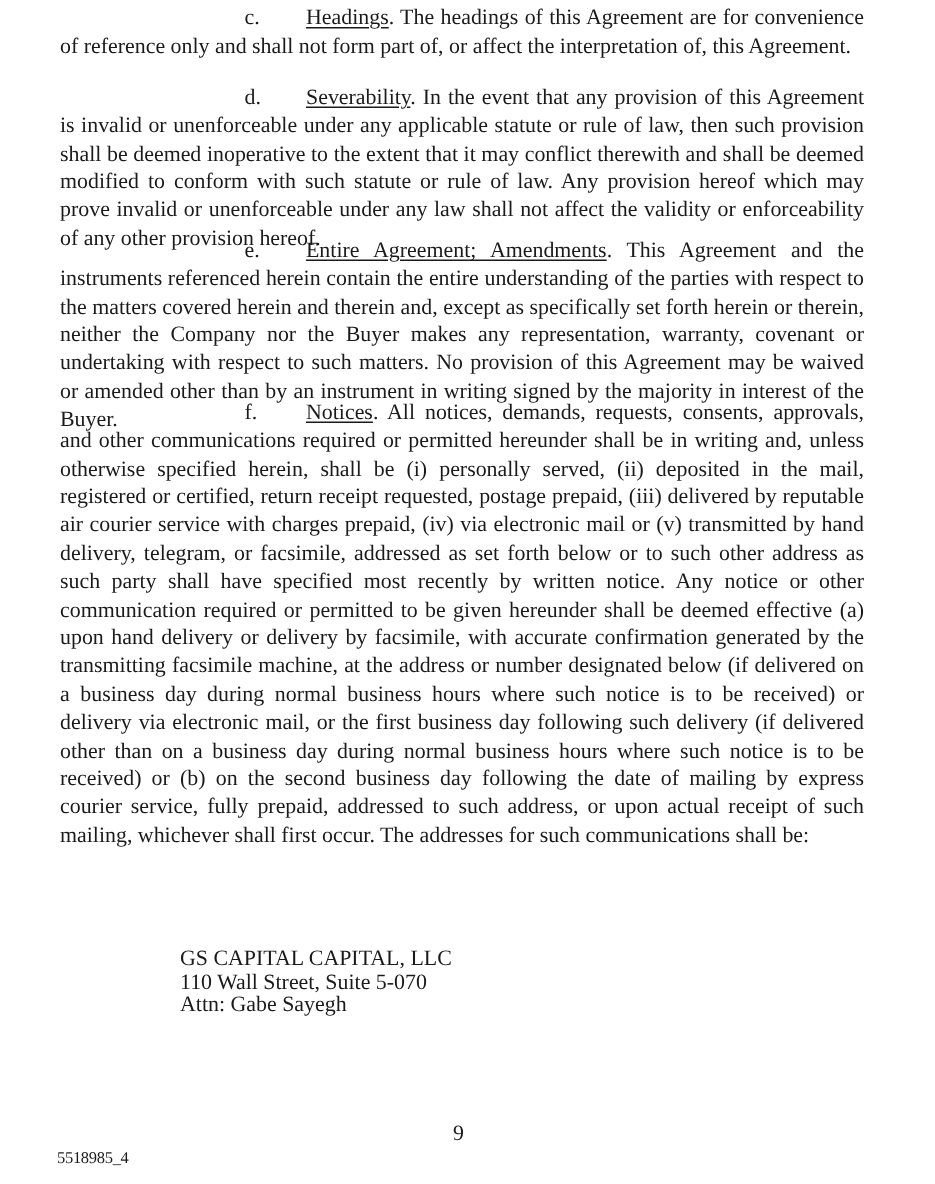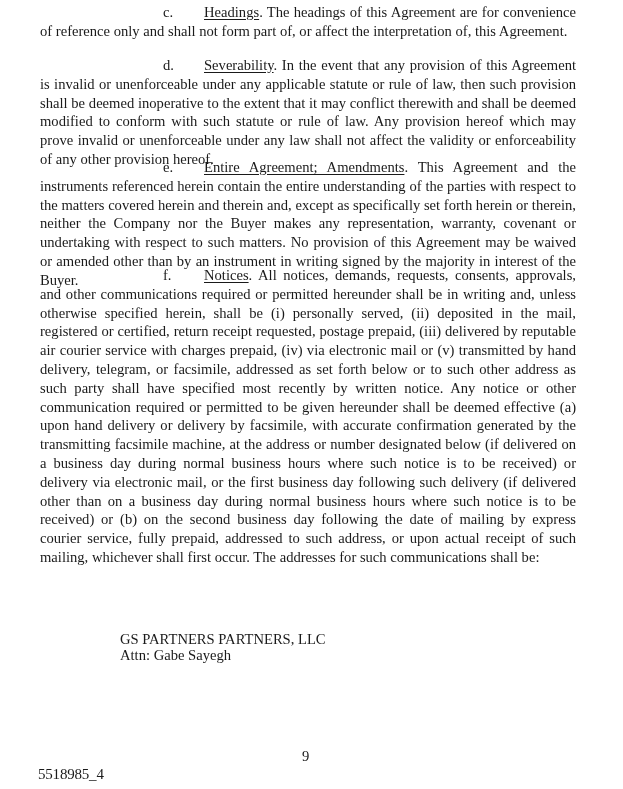--- a/index.html
+++ b/index.html
@@ -7,36 +7,37 @@
            font-family: "Liberation Serif", "DejaVu Serif", serif; color: #1a1a1a; }
     .page { position: absolute; left: 0; top: 0; width: 623px; height: 789px; }
     .para { position: absolute; left: 40px; width: 536px; font-size: 14.6px; line-height: 18.8px;
             text-align: justify; text-align-last: left; }
     .para .lead { display: inline-block; width: 123px; }
     .para .num { display: inline-block; width: 41px; }
     .para .head { text-decoration: underline; text-underline-offset: 2px; }
     .addr { position: absolute; font-size: 14.6px; line-height: 15.6px; }
     .addr .indent { padding-left: 20px; }
     .page-num { position: absolute; left: 302px; top: 748px; font-size: 14.6px; }
-    .docid { position: absolute; left: 38px; top: 766px; font-size: 15px; letter-spacing: -0.2px; }
+    .docid { position: absolute; left: 38px; top: 766px; font-size: 11px; letter-spacing: -0.2px; }
   </style>
 </head>
 <body>
 
 <div class="page">
 
   <div class="para" style="top:3px;"><span class="lead"></span><span class="num">c.</span><span class="head">Headings</span><span>.  The headings of this Agreement are for convenience of reference only and shall not form part of, or affect the interpretation of, this Agreement.</span></div>
 
   <div class="para" style="top:56px;"><span class="lead"></span><span class="num">d.</span><span class="head">Severability</span><span>.  In the event that any provision of this Agreement is invalid or unenforceable under any applicable statute or rule of law, then such provision shall be deemed inoperative to the extent that it may conflict therewith and shall be deemed modified to conform with such statute or rule of law.  Any provision hereof which may prove invalid or unenforceable under any law shall not affect the validity or enforceability of any other provision hereof.</span></div>
 
   <div class="para" style="top:158px;"><span class="lead"></span><span class="num">e.</span><span class="head">Entire Agreement; Amendments</span><span>.   This Agreement and the instruments referenced herein contain the entire understanding of the parties with respect to the matters covered herein and therein and, except as specifically set forth herein or therein, neither the Company nor the Buyer makes any representation, warranty, covenant or undertaking with respect to such matters.  No provision of this Agreement may be waived or amended other than by an instrument in writing signed by the majority in interest of the Buyer.</span></div>
 
   <div class="para" style="top:266px;"><span class="lead"></span><span class="num">f.</span><span class="head">Notices</span><span>.  All notices, demands, requests, consents, approvals, and other communications required or permitted hereunder shall be in writing and, unless otherwise specified herein, shall be (i) personally served, (ii) deposited in the mail, registered or certified, return receipt requested, postage prepaid, (iii) delivered by reputable air courier service with charges prepaid, (iv) via electronic mail or (v) transmitted by hand delivery, telegram, or facsimile, addressed as set forth below or to such other address as such party shall have specified most recently by written notice.  Any notice or other communication required or permitted to be given hereunder shall be deemed effective (a) upon hand delivery or delivery by facsimile, with accurate confirmation generated by the transmitting facsimile machine, at the address or number designated below (if delivered on a business day during normal business hours where such notice is to be received) or delivery via electronic mail, or the first business day following such delivery (if delivered other than on a business day during normal business hours where such notice is to be received) or (b) on the second business day following the date of mailing by express courier service, fully prepaid, addressed to such address, or upon actual receipt of such mailing, whichever shall first occur.  The addresses for such communications shall be:</span></div>
 
 
   <div class="addr" style="left:104px; top:632px;">
-    <div class="indent" style="padding-left:16px;">GS PARTNERS PARTNERS, LLC</div>
+    <div class="indent" style="padding-left:16px;">GS CAPITAL CAPITAL, LLC</div>
+    <div class="indent" style="padding-left:16px;">110 Wall Street, Suite 5-070</div>
     <div class="indent" style="padding-left:16px;">Attn: Gabe Sayegh</div>
   </div>
 
   <div class="page-num">9</div>
   <div class="docid">5518985_4</div>
 </div>
 
 </body></html>

